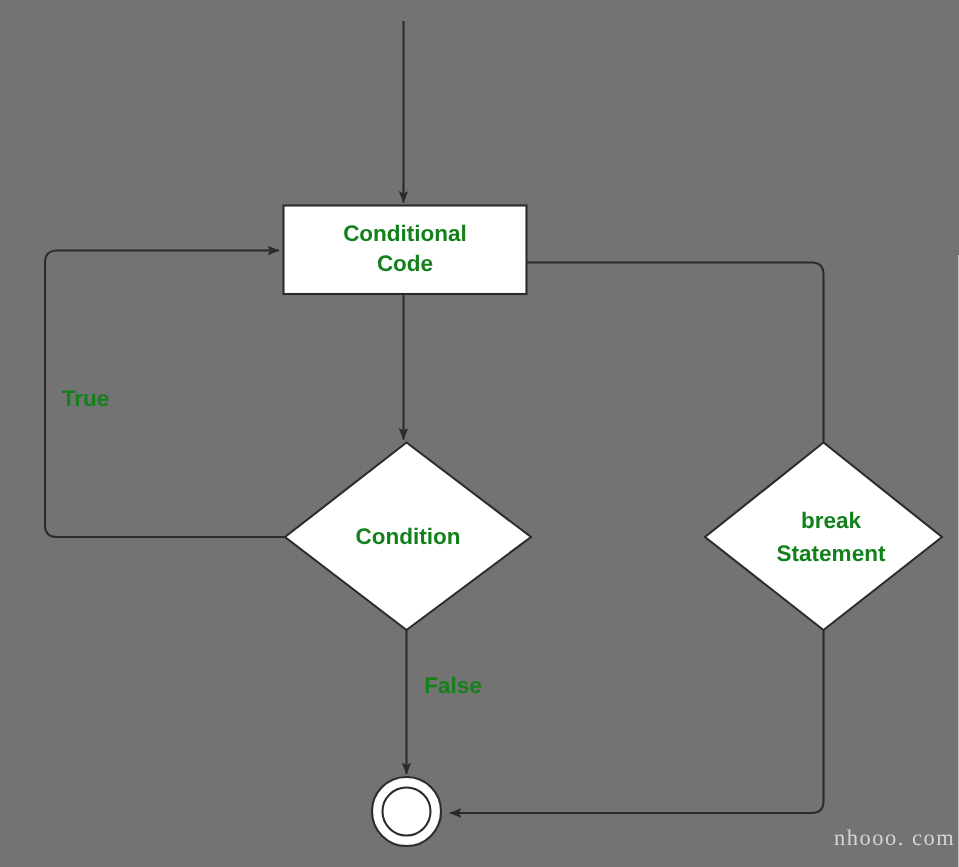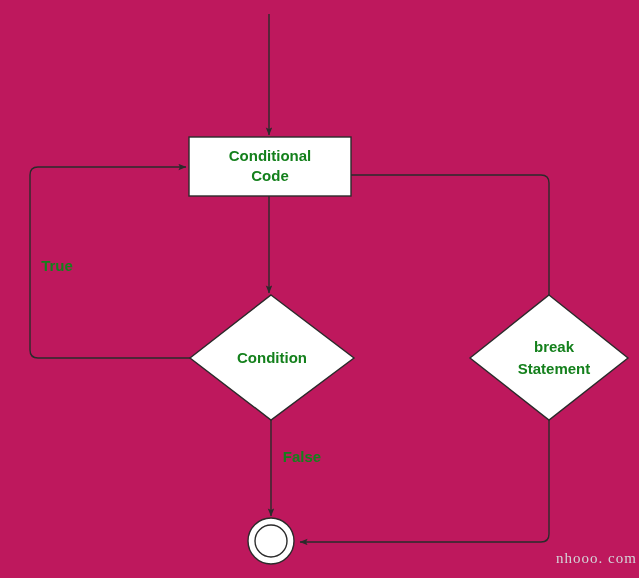--- a/index.html
+++ b/index.html
@@ -8,21 +8,21 @@
     padding: 0;
     background: #ffffff;
   }
   body {
     font-family: "Liberation Sans", sans-serif;
   }
   #diagram-canvas {
     position: relative;
     width: 639px;
     height: 578px;
-    background: #be185d;
+    background: #737373;
     overflow: hidden;
   }
   #flow-svg {
     position: absolute;
     top: 0;
     left: 0;
     width: 639px;
     height: 578px;
   }
   .shape-stroke {

